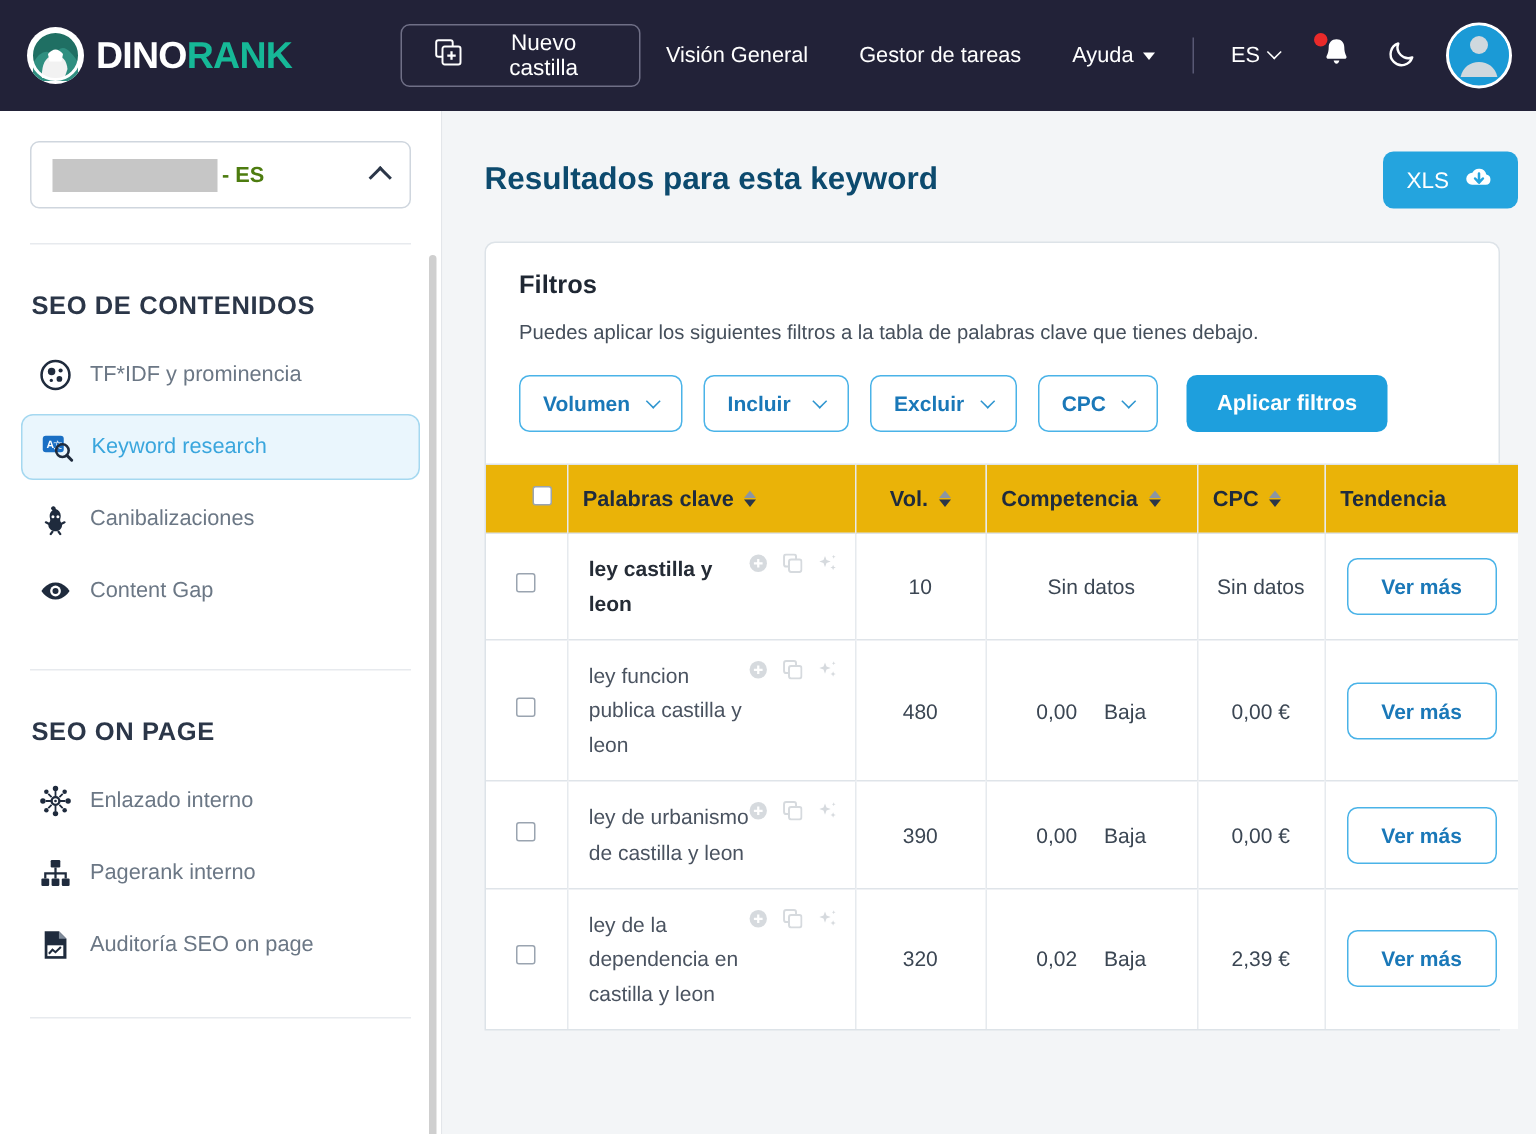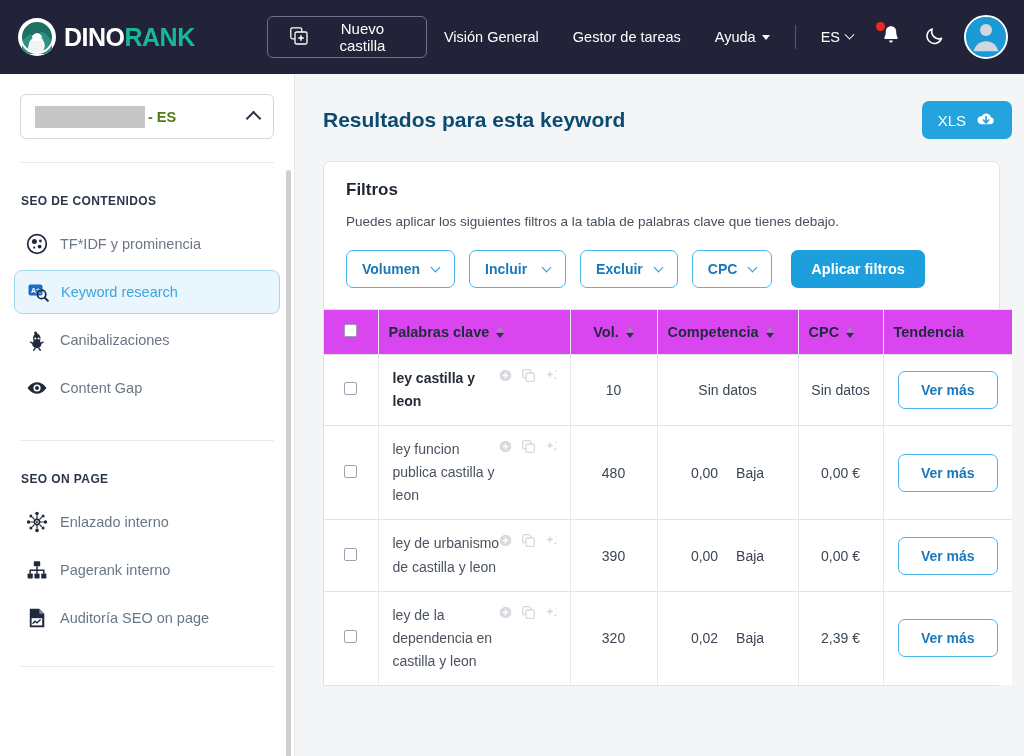--- a/index.html
+++ b/index.html
@@ -98,21 +98,21 @@
   .proj-name {
     font-size: 14.5px; font-weight: bold; color: #4d7c0f; margin-left: 3px;
   }
   .proj-chevron {
     margin-left: auto; width: 11px; height: 11px;
     border-top: 2.2px solid #2b3648; border-right: 2.2px solid #2b3648;
     transform: rotate(-45deg); margin-top: 4px;
   }
   .side-divider { height: 1px; background: #e7eaee; margin: 23px 0 0 0; }
   .side-group-title {
-    font-size: 12px; font-weight: bold; letter-spacing: 0.4px;
+    font-size: 17px; font-weight: bold; letter-spacing: 0.4px;
     color: #2b3648; margin: 31px 0 14px 1px;
   }
   .side-item {
     display: flex; align-items: center; gap: 12px;
     height: 44px; padding: 0 12px; border-radius: 8px;
     color: #6b7785; font-size: 14.5px; cursor: pointer;
     margin: 0 -6px 4px -6px;
     text-align: right;
   }
   .side-item .sicon { width: 22px; height: 22px; flex: 0 0 22px; display:flex; align-items:center; justify-content:center;}
@@ -173,23 +173,23 @@
 
   
   table.kwtable { width: 100%; border-collapse: collapse; table-layout: fixed; background: #fff; }
   table.kwtable th, table.kwtable td {
     border-top: 1px solid #dfe4e9; border-right: 1px solid #e6eaee;
     vertical-align: middle;
   }
   table.kwtable th:last-child, table.kwtable td:last-child { border-right: none; }
   table.kwtable th {
     font-size: 14.5px; font-weight: bold; color: #1f2b3d;
-    padding: 14px 10px; text-align: center;
+    padding: 14px 10px; text-align: right;
     border-bottom: 1px solid #dfe4e9;
-    background: #d946ef;
+    background: #eab308;
   }
   .th-inner { display: flex; align-items: center; gap: 7px; flex-wrap: wrap; }
   .sort-ico { display: inline-flex; flex-direction: column; gap: 1px; }
   .sort-ico .up {
     width: 0; height: 0; border-left: 4.5px solid transparent;
     border-right: 4.5px solid transparent; border-bottom: 5px solid #8b95a3;
   }
   .sort-ico .dn {
     width: 0; height: 0; border-left: 4.5px solid transparent;
     border-right: 4.5px solid transparent; border-top: 5px solid #2b3648;

